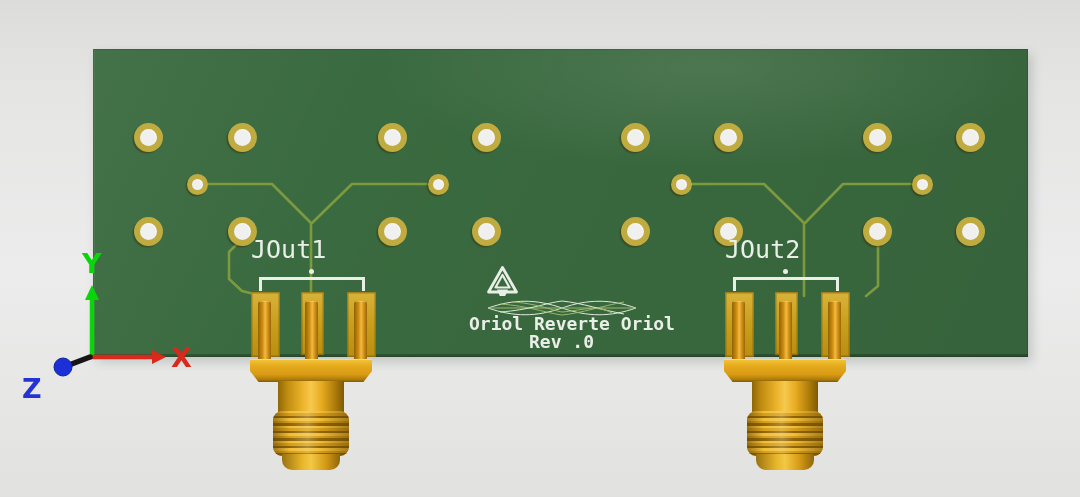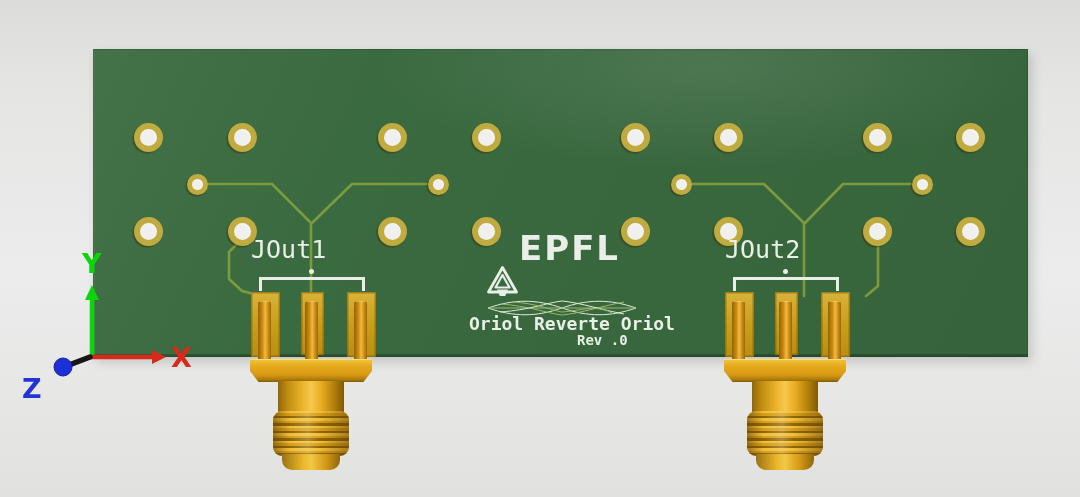--- a/index.html
+++ b/index.html
@@ -35,21 +35,21 @@
   
   .traces{position:absolute;left:0;top:0;pointer-events:none;}
   .traces polyline{fill:none;stroke:var(--trace,#7d9a3e);stroke-width:2.6;stroke-linejoin:round;stroke-linecap:round;}
   
   .silk-text{position:absolute;color:var(--silk,#e9efe7);line-height:1;white-space:pre;}
   .epfl{left:519px;top:231px;font-size:34px;font-weight:bold;letter-spacing:2px;font-family:"DejaVu Sans",sans-serif;}
   .nems-text{left:526px;top:260px;font-size:35px;font-weight:normal;letter-spacing:0px;font-family:"DejaVu Sans",sans-serif;}
   .nems-icon{position:absolute;left:486px;top:265px;}
   .mesh{position:absolute;left:484px;top:297px;}
   .author{left:469px;top:315px;font-size:18px;font-weight:bold;font-family:"DejaVu Sans Mono",monospace;}
-  .rev{left:529px;top:333px;font-size:14px;font-weight:bold;font-family:"DejaVu Sans Mono",monospace;margin-left:48px;}
+  .rev{left:529px;top:333px;font-size:18px;font-weight:bold;font-family:"DejaVu Sans Mono",monospace;}
   
   .connector{position:absolute;top:243px;width:132px;height:231px;text-align:center;}
   .connector .label{
     position:absolute;left:6px;top:-6px;color:var(--silk,#e9efe7);
     font-family:"DejaVu Sans Mono",monospace;font-size:25px;line-height:1;white-space:pre;
   }
   .connector .bracket{
     position:absolute;left:14px;top:34px;width:106px;height:14px;box-sizing:border-box;
     border:3px solid var(--silk,#e9efe7);border-bottom:none;
   }
@@ -131,21 +131,20 @@
       <div class="hole" style="left: 620.5px; top: 216.5px;"></div>
       <div class="hole" style="left: 713.5px; top: 216.5px;"></div>
       <div class="hole" style="left: 862.5px; top: 216.5px;"></div>
       <div class="hole" style="left: 955.5px; top: 216.5px;"></div>
       <div class="via" style="left: 186.5px; top: 173.5px;"></div>
       <div class="via" style="left: 427.5px; top: 173.5px;"></div>
       <div class="via" style="left: 670.5px; top: 173.5px;"></div>
       <div class="via" style="left: 911.5px; top: 173.5px;"></div>
     </div>
 
-  <div class="silk-text epfl">EPFL</div>
 
   <svg class="nems-icon" width="33" height="33">
     <path d="M16.5,2.5 L30.5,27 L2.5,27 Z" fill="none" stroke="#e9efe7" stroke-width="2.8" stroke-linejoin="round"></path>
     <path d="M16.5,10 L23.5,22.5 L9.5,22.5 Z" fill="none" stroke="#e9efe7" stroke-width="2.2" stroke-linejoin="round"></path>
     <polygon points="11,24.5 22,24.5 19.2,31 13.8,31" fill="#e9efe7"></polygon>
   </svg>
 
   <svg class="mesh" width="156" height="23">
     <g fill="none" stroke-width="1">
       <path class="silkline" d="M4,11 C30,2 52,2 78,11 C52,20 30,20 4,11 Z"></path>

